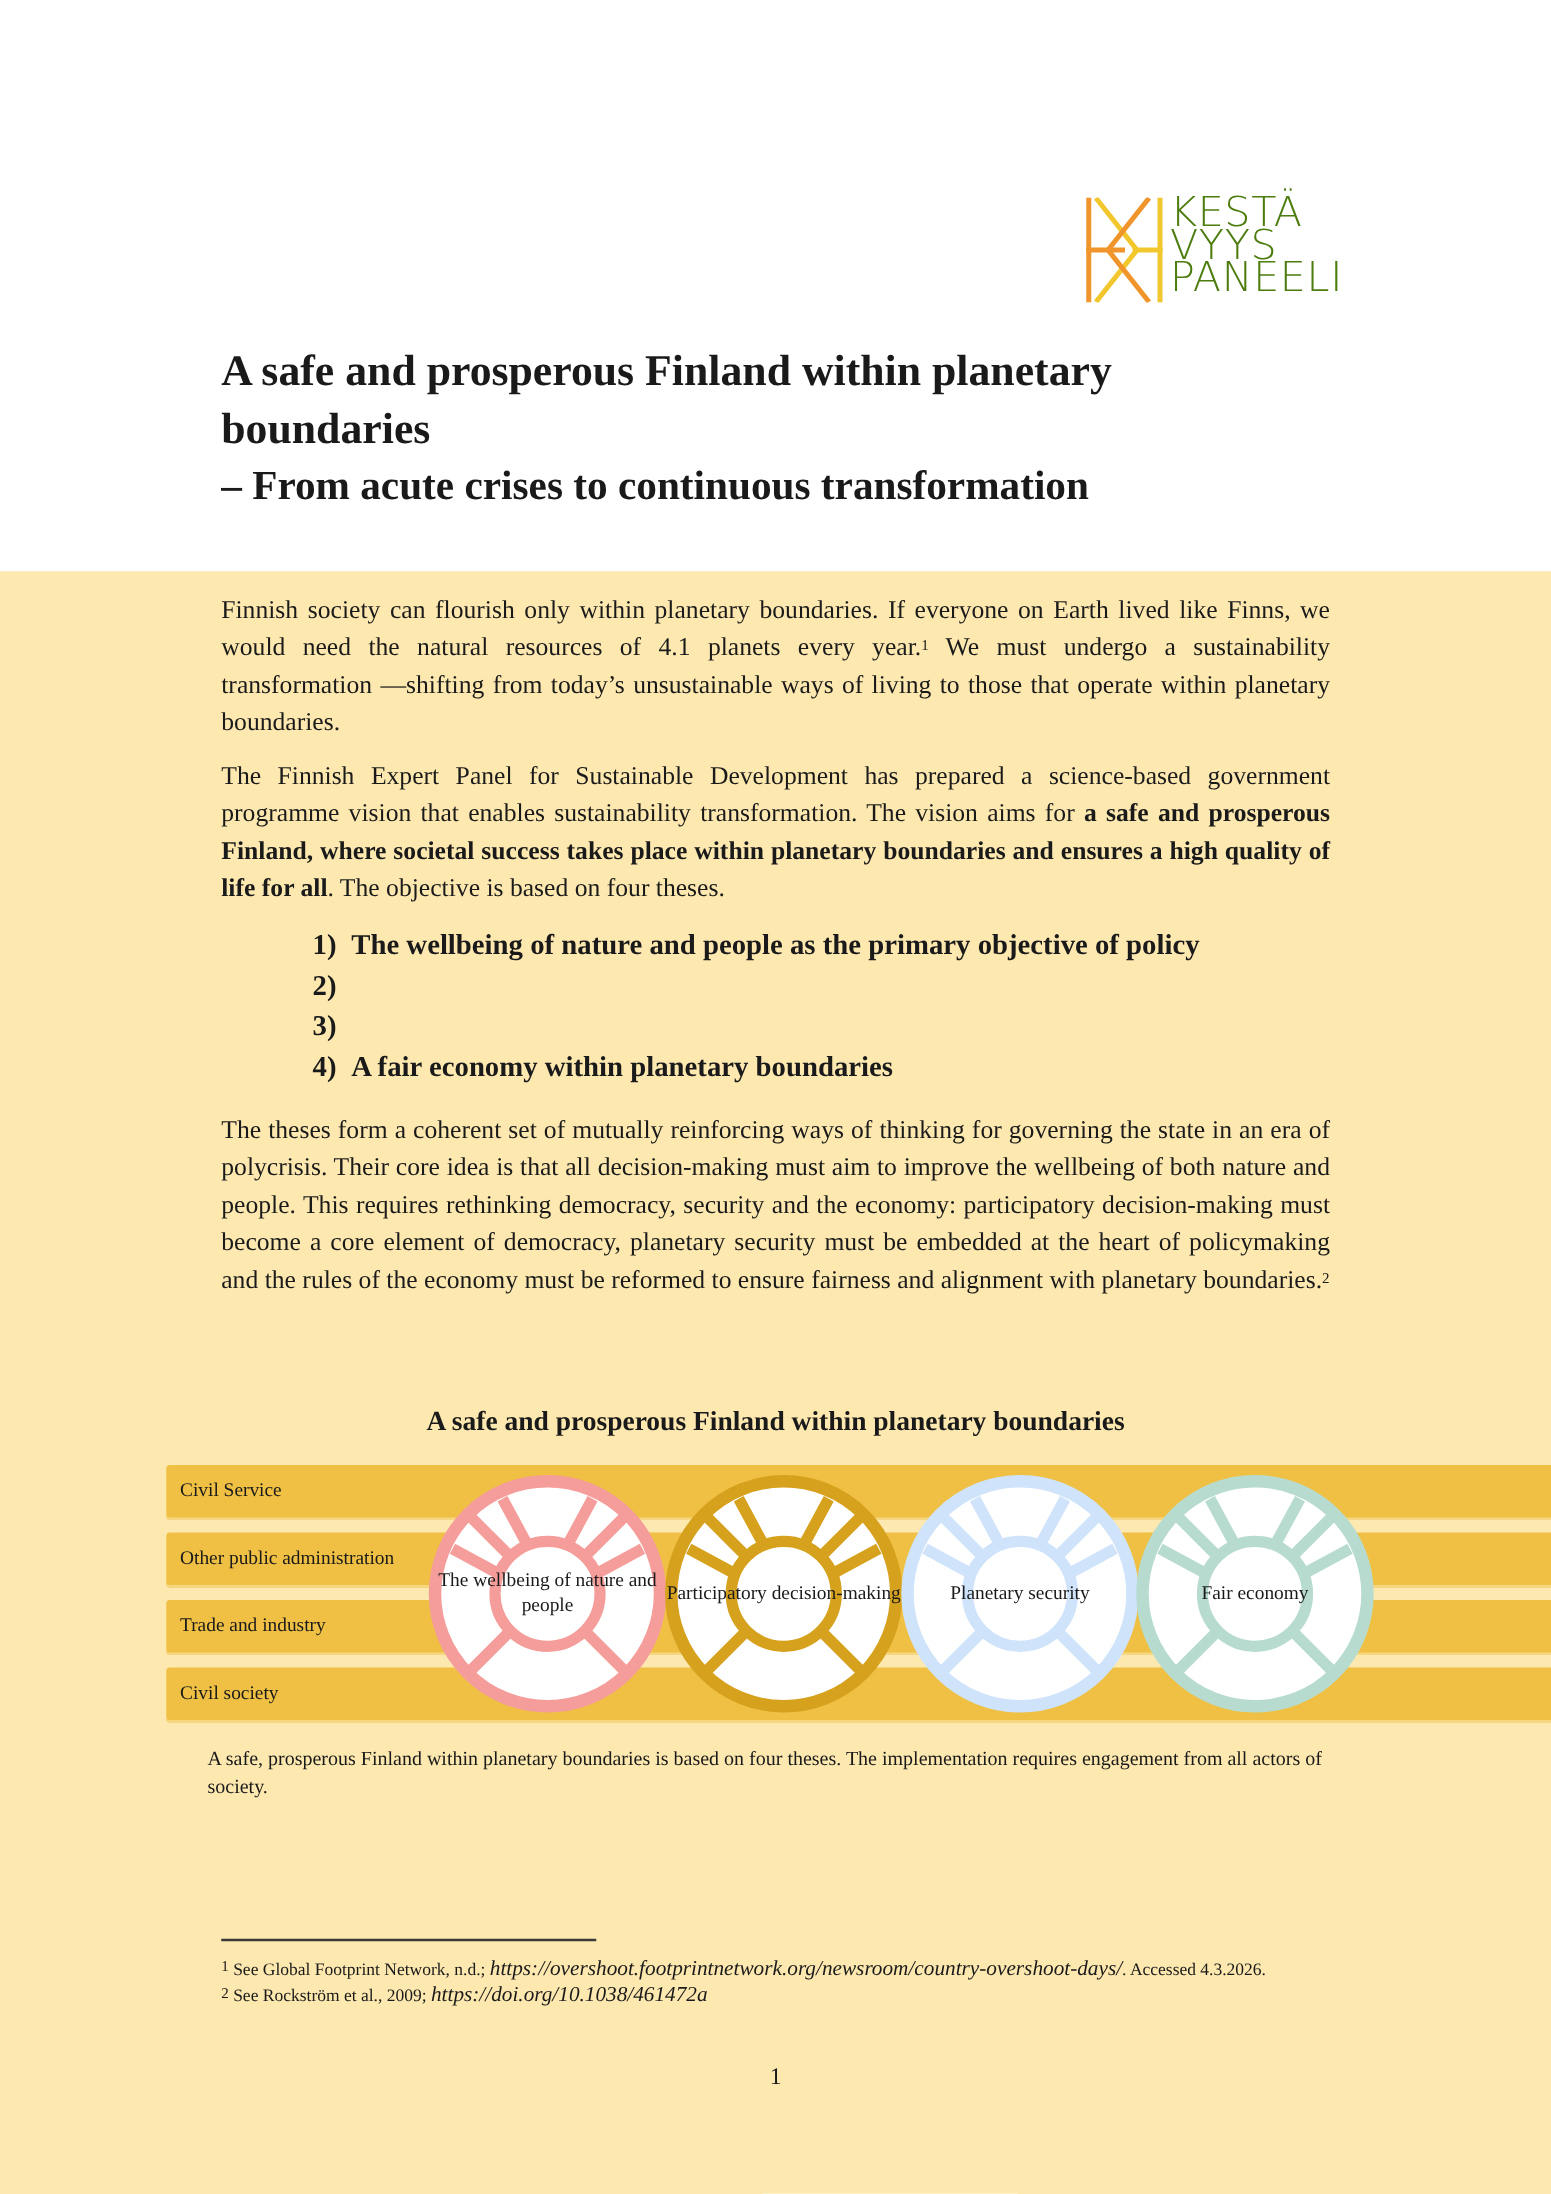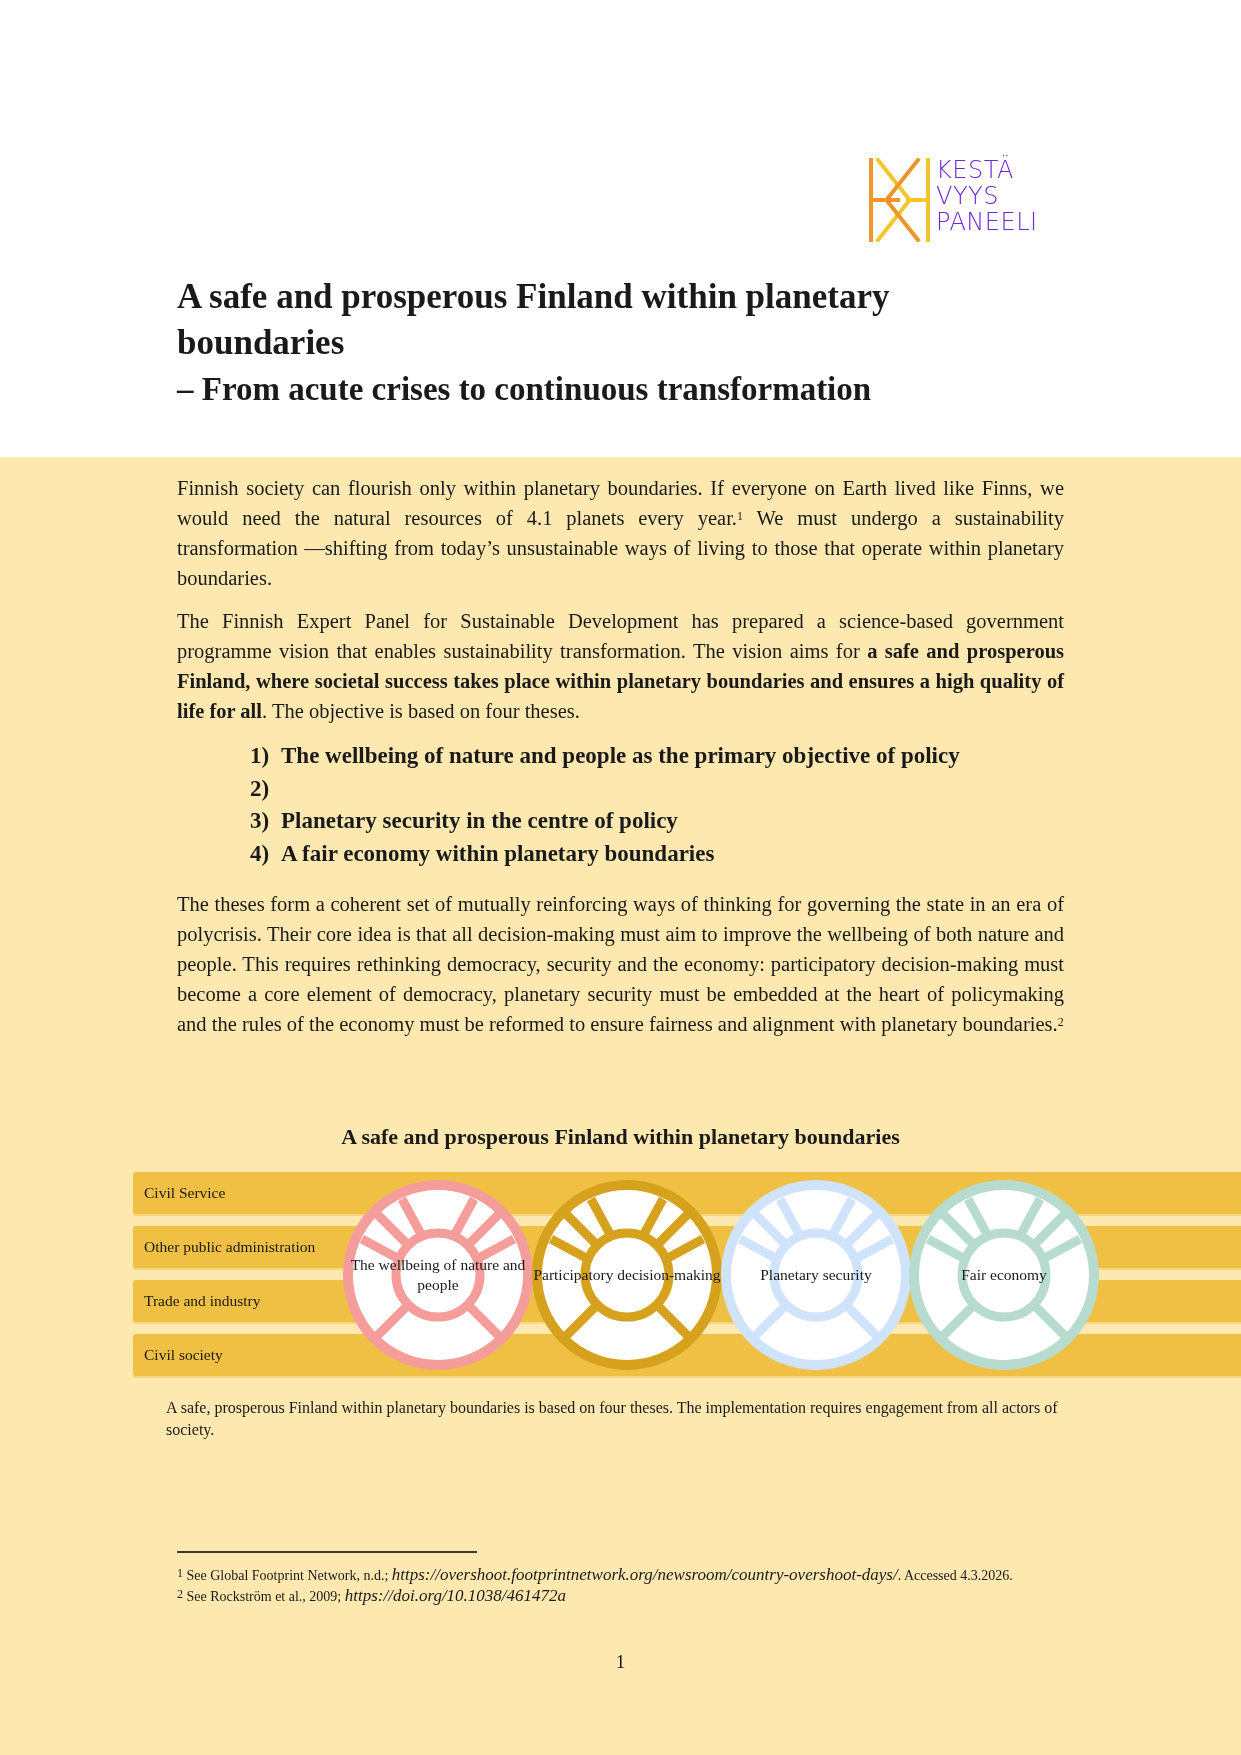--- a/index.html
+++ b/index.html
@@ -1,19 +1,19 @@
 <!DOCTYPE html>
 <html><head>
 <meta charset="utf-8">
 <style>
   html,body{margin:0;padding:0;}
   body{width:1241px;height:1755px;position:relative;background:#ffffff;font-family:"Liberation Serif","DejaVu Serif",serif;color:#1a1a1a;overflow:hidden;}
   .band{position:absolute;left:0;top:457px;width:1241px;height:1298px;background:#fde8b0;}
   .logo{position:absolute;left:868px;top:158px;width:190px;height:84px;}
-  .logo-text{position:absolute;left:936px;top:157px;font-family:"DejaVu Sans",sans-serif;font-weight:300;font-size:24px;line-height:26px;color:#6d28d9;letter-spacing:0.5px;}
+  .logo-text{position:absolute;left:936px;top:157px;font-family:"DejaVu Sans",sans-serif;font-weight:300;font-size:33px;line-height:26px;color:#4d7c0f;letter-spacing:0.5px;}
   .logo-text div{white-space:nowrap;}
   .title{position:absolute;left:177px;top:274px;width:820px;font-size:35px;font-weight:bold;line-height:46px;margin:0;}
   .subtitle{position:absolute;left:177px;top:371px;font-size:33px;font-weight:bold;margin:0;}
   .para{position:absolute;left:177px;width:887px;font-size:20.5px;line-height:30px;text-align:justify;margin:0;}
   .p1{top:473px;}
   .p2{top:606px;}
   .p3{top:889px;}
   sup{font-size:12px;vertical-align:top;position:relative;top:-2px;}
   .theses{position:absolute;left:250px;top:740px;margin:0;padding:0;list-style:none;font-size:23px;font-weight:bold;}
   .theses li{height:32.5px;line-height:32px;display:flex;}
@@ -65,21 +65,20 @@
 <ol class="theses">
   <li>
       <span class="num">1)</span>
       <span>The wellbeing of nature and people as the primary objective of policy</span>
     </li>
   <li>
       <span class="num">2)</span>
     </li>
   <li>
       <span class="num">3)</span>
-      <span>Planetary security in the centre of policy</span>
     </li>
   <li>
       <span class="num">4)</span>
       <span>A fair economy within planetary boundaries</span>
     </li>
 </ol>
 
 <p class="para p3"><span> The theses form a coherent set of mutually reinforcing ways of thinking for governing the state in an era of polycrisis. Their core idea is that all decision-making must aim to improve the wellbeing of both nature and people.  This requires rethinking democracy, security and the economy: participatory decision-making must become a core element of democracy, planetary security must be embedded at the heart of policymaking and the rules of the economy must be reformed to ensure fairness and alignment with planetary boundaries.</span><sup>2</sup></p>
 
 <div class="diagram-title">A safe and prosperous Finland within planetary boundaries</div>

